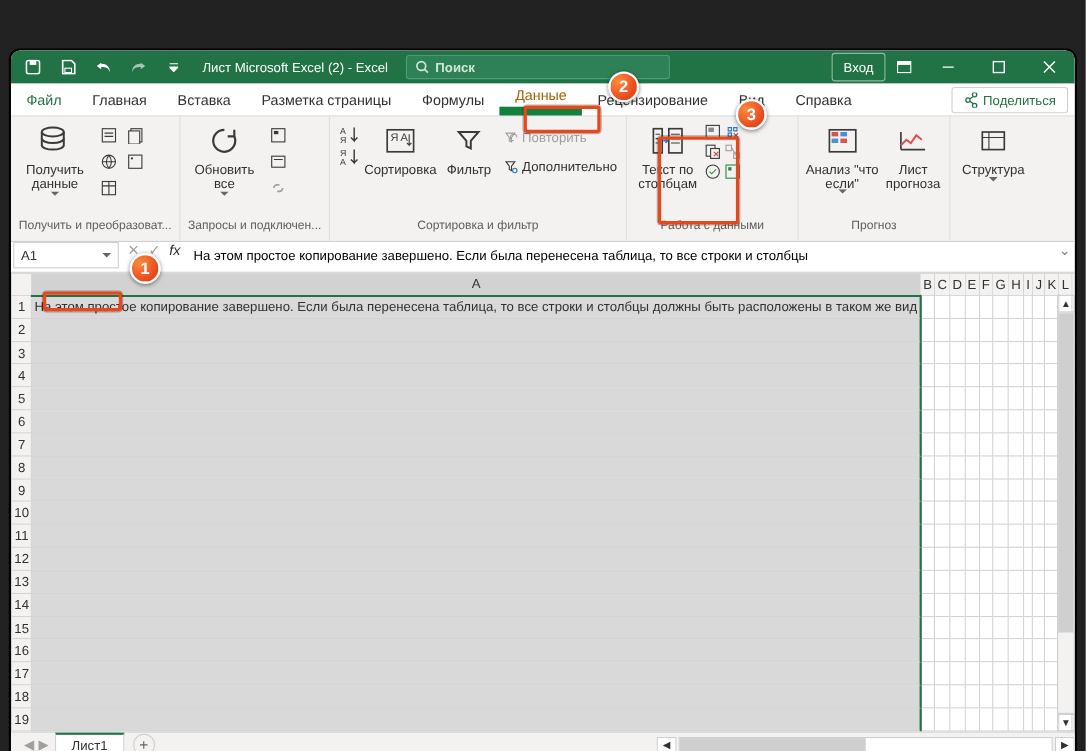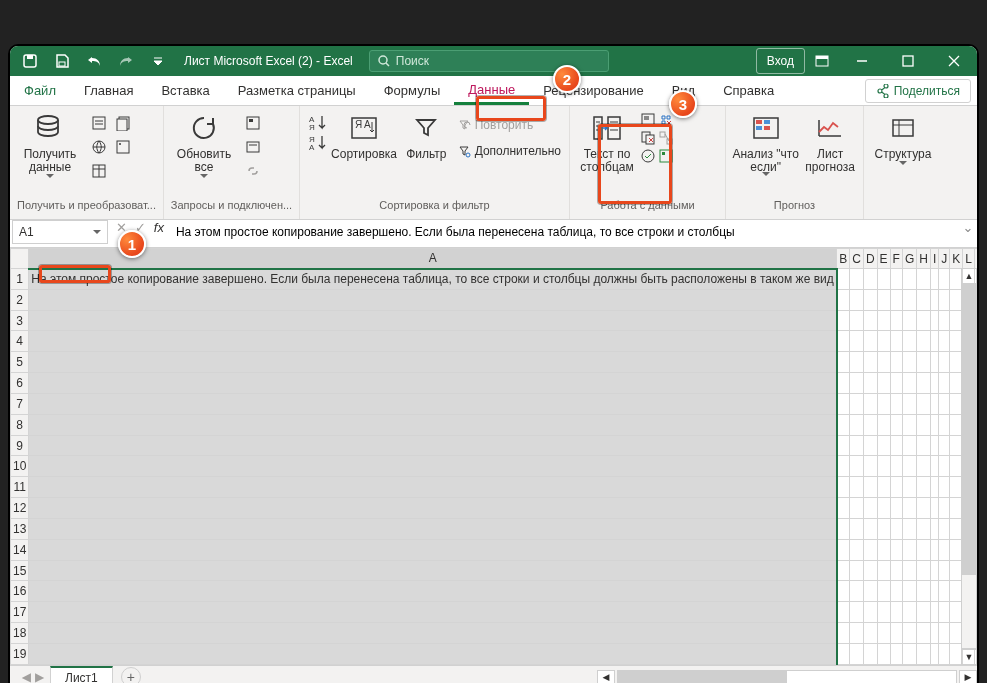--- a/index.html
+++ b/index.html
@@ -44,40 +44,40 @@
     border: 1px solid #4b9e73;
     border-radius: 3px;
     height: 22px;
     width: 240px;
     margin-left: 10px;
     padding: 0 8px;
     color: #cfe7d9;
   }
   .search-box input {
     background: transparent; border: none; outline: none; color: #cfe7d9; font-size: 12px;
-    flex: 1; margin-left: 6px;
+    flex: 1; margin-left: 6px; font-weight: bold;
   }
   .search-box input::placeholder { color: #cfe7d9; }
   .title-spacer { flex: 1; }
   .title-btn {
     height: 30px; padding: 0 10px; display: flex; align-items: center; justify-content: center;
     color: #fff; cursor: pointer;
   }
   .login-btn { border: 1px solid rgba(255,255,255,0.5); height: 22px; padding: 12px 10px; border-radius: 3px; }
   .win-btn { width: 46px; height: 30px; }
   
   .ribbon-tabs {
     height: 30px; background: #fff; display: flex; align-items: stretch;
     border-bottom: 1px solid #d1d1d1;
     font-size: 13px;
   }
   .tab {
     padding: 0 14px; display: flex; align-items: center; cursor: pointer; color: #323130;
   }
-  .tab.active { border-bottom: 3px solid #15803d; color: #be185d; font-weight: 400; }
+  .tab.active { border-bottom: 8px solid #15803d; color: #a16207; font-weight: 400; }
   .share-btn {
     margin-left: auto; display: flex; align-items: center; padding: 0 10px;
     color: #217346; border: 1px solid #d1d1d1; border-radius: 3px; height: 24px; margin-top: 3px; margin-right: 6px;
     font-size: 12px; gap: 4px;
   }
   
   .ribbon {
     height: 114px; background: #f3f2f1; display: flex; border-bottom: 1px solid #d1d1d1;
     user-select: none;
   }

